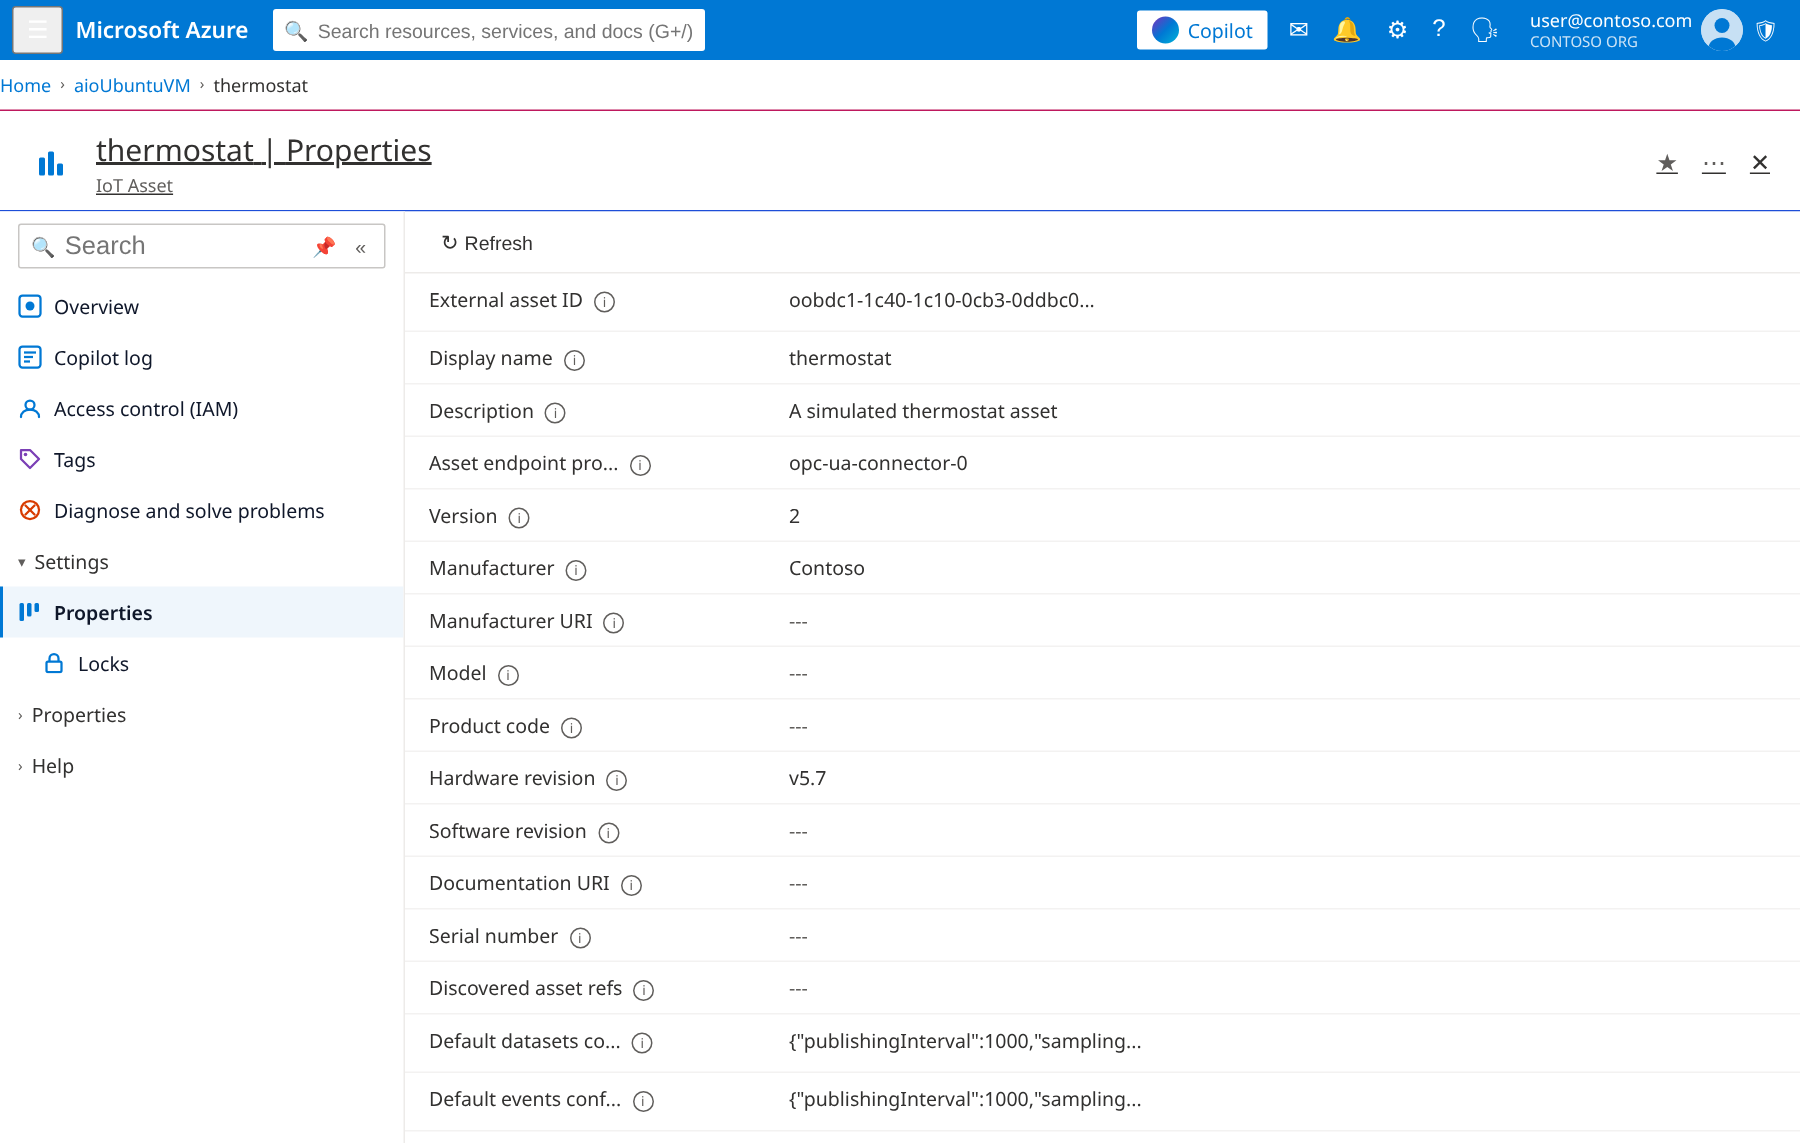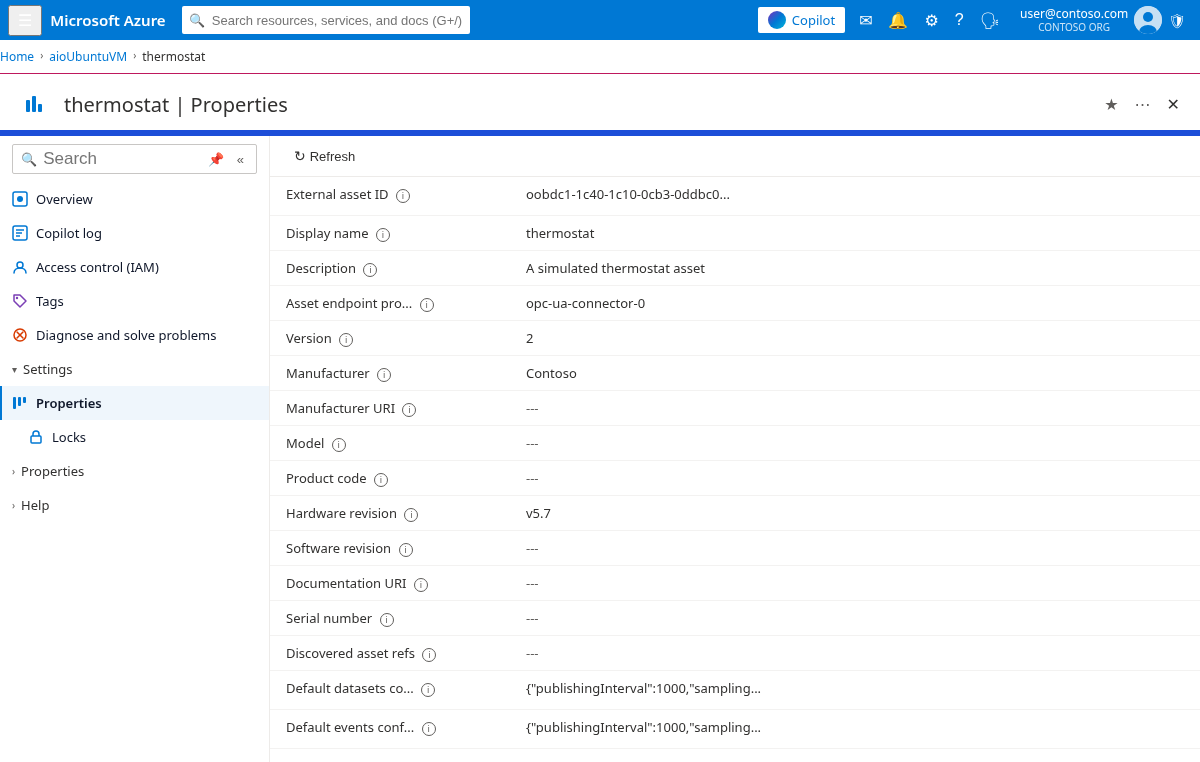--- a/index.html
+++ b/index.html
@@ -21,42 +21,42 @@
     .topnav-copilot {
       display: flex; align-items: center; gap: 6px; background: white; border-radius: 2px; padding: 4px 10px;
       color: #0078d4; font-weight: 400; font-size: 13px; cursor: pointer;
     }
     .copilot-gem { width: 18px; height: 18px; background: linear-gradient(135deg, #7B2FBE, #0078d4, #00B4D8); border-radius: 50%; }
     .topnav-icons { display: flex; align-items: center; gap: 4px; }
     .topnav-icon-btn { background: none; border: none; color: white; font-size: 16px; cursor: pointer; padding: 4px 6px; border-radius: 2px; }
     .topnav-user {
       display: flex; align-items: center; gap: 6px; cursor: pointer; padding: 2px 6px;
     }
-    .topnav-user-info { text-align: center; line-height: 1.3; }
+    .topnav-user-info { text-align: left; line-height: 1.3; }
     .topnav-user-name { font-size: 12px; color: white; }
     .topnav-user-org { font-size: 10px; color: rgba(255,255,255,0.8); }
     .topnav-avatar {
       width: 28px; height: 28px; border-radius: 50%; background: #c7e0f4; display: flex; align-items: center; justify-content: center;
       font-size: 12px; font-weight: 600; color: #0078d4; overflow: hidden;
     }
     .topnav-shield { font-size: 14px; color: white; }
 
     
     .breadcrumb {
       display: flex; align-items: flex-start; gap: 6px; padding: 8px 0; background: white;
       font-size: 12px; color: #0078d4; border-bottom: 1px solid #be185d;
     }
     .breadcrumb a { color: #0078d4; text-decoration: none; cursor: pointer; }
     .breadcrumb-sep { color: #605e5c; font-size: 10px; }
     .breadcrumb-current { color: #323130; }
 
     
     .page-header {
       display: flex; align-items: center; padding: 12px 16px 8px; background: white;
-      border-bottom: 6px solid #1d4ed8; gap: 12px;
+      border-bottom: 1px solid #1d4ed8; gap: 12px; text-decoration: underline;
     }
     .page-header-icon {
       display: flex; align-items: center; justify-content: center;
       width: 36px; height: 36px;
     }
     .page-header-text { flex: 1; }
     .page-header-title { font-size: 20px; font-weight: 600; color: #323130; }
     .page-header-title span { color: #323130; font-weight: 400; }
     .page-header-subtitle { font-size: 12px; color: #605e5c; margin-top: 2px; }
     .page-header-actions { display: flex; align-items: center; gap: 8px; }
@@ -177,20 +177,21 @@
         <div class="b2"></div>
         <div class="b3"></div>
     </div>
   </div>
   <div class="page-header-text">
     <div class="page-header-title">
       <span>thermostat</span>
       <span> | </span>
       <span style="font-weight:400;">Properties</span>
     </div>
+    <div class="page-header-subtitle">IoT Asset</div>
   </div>
   <div class="page-header-actions">
     <button class="header-action-btn">★</button>
     <button class="header-action-btn">⋯</button>
     <button class="header-close-btn">✕</button>
   </div>
 </div>
 
 <div class="layout">
 

